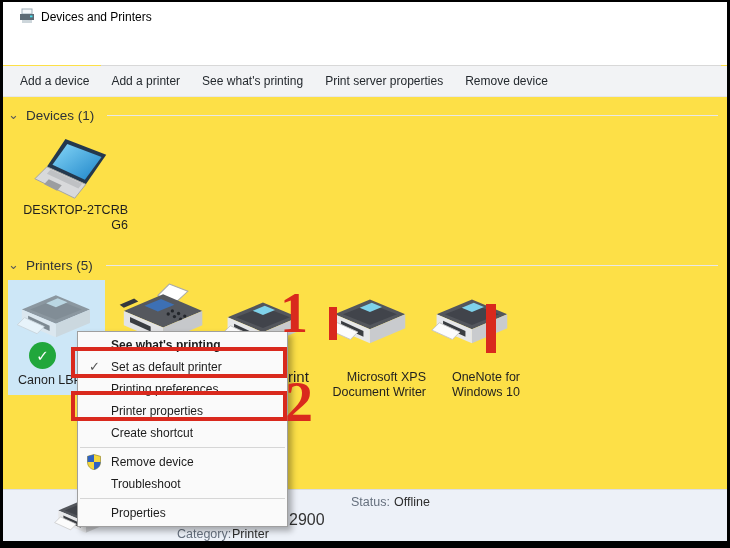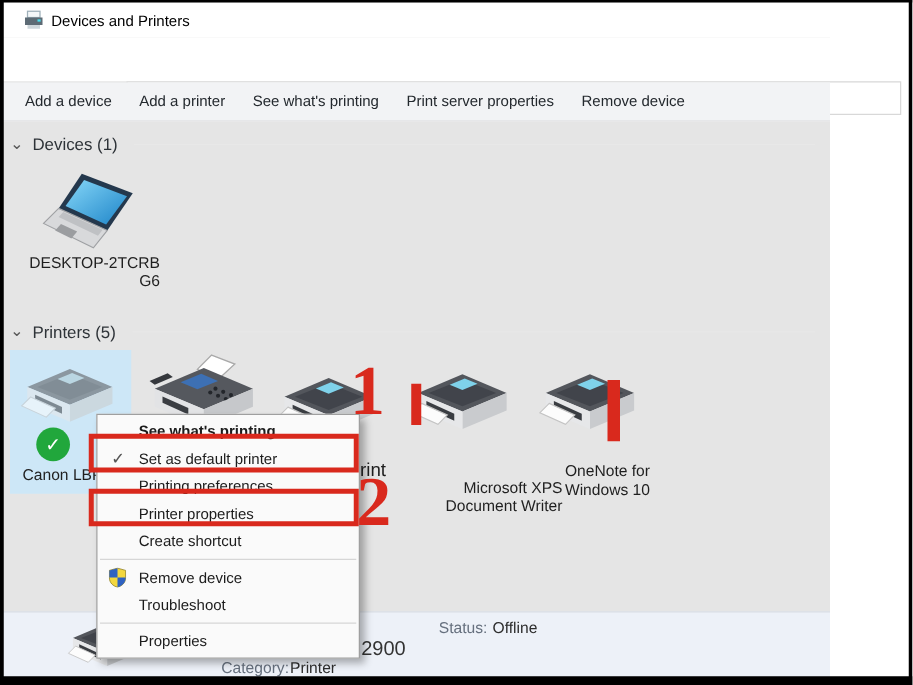--- a/index.html
+++ b/index.html
@@ -4,21 +4,21 @@
 <style>
   :root{
     --red:#d9291d;
     --sel:#cde7f7;
     --ink:#1c1c1c;
     --muted:#66707e;
   }
   *{box-sizing:border-box;margin:0;padding:0;}
   html,body{width:730px;height:548px;overflow:hidden;background:#fff;
     font-family:"Liberation Sans","DejaVu Sans",sans-serif;-webkit-font-smoothing:antialiased;}
-  .stage{position:relative;width:664px;height:548px;background:#e5e5e5;}
+  .stage{position:relative;width:730px;height:548px;background:#fde047;}
 
   
   .titlebar{position:absolute;left:0;top:2px;width:100%;height:28px;background:#fff;}
   .app-icon{position:absolute;left:19px;top:6px;}
   .win-title{position:absolute;left:41px;top:8px;font-size:12px;color:#000;}
 
   .navbar{position:absolute;left:0;top:30px;width:100%;height:35px;background:#fff;}
   .nav-glyph{position:absolute;top:38px;font-size:17px;line-height:18px;color:#3a3a3a;cursor:default;}
   .nav-back{left:12px;}
   .nav-fwd{left:37px;color:#bcbcbc;}
@@ -45,21 +45,21 @@
   
   .abs{position:absolute;}
   .tile-label{font-size:12.5px;color:#1f1f1f;line-height:15px;text-align:right;}
   .canon-tile{position:absolute;left:8px;top:280px;width:97px;height:115px;background:var(--sel);}
   .canon-icon{position:absolute;left:6px;top:8px;filter:grayscale(.65) opacity(.55);}
   .badge{position:absolute;left:21px;top:62px;width:27px;height:27px;border-radius:50%;
     background:#21a73c;color:#fff;font-size:15px;font-weight:bold;display:flex;align-items:center;justify-content:center;}
   .canon-label{position:absolute;left:10px;top:93px;font-size:12.5px;color:#1f1f1f;white-space:nowrap;}
 
   .frag-label{position:absolute;left:288px;top:368px;font-size:15px;color:#1f1f1f;}
-  .xps-label{left:318px;top:383px;width:108px;margin-left:24px;}
+  .xps-label{left:318px;top:370px;width:108px;}
   .onenote-label{left:422px;top:370px;width:98px;}
   .laptop-label{left:12px;top:203px;width:116px;}
 
   
   .ctxmenu{position:absolute;left:77px;top:331px;width:211px;background:#fafafa;
     border:1px solid #9f9f9f;box-shadow:4px 4px 6px rgba(0,0,0,.3);padding:2px 0;z-index:10;}
   .mi{position:relative;height:22px;line-height:22px;padding-left:33px;font-size:12px;color:var(--ink);white-space:nowrap;}
   .mi-bold{font-weight:bold;}
   .mi-check{position:absolute;left:11px;top:0;font-size:13px;color:#555;}
   .mi-shield{position:absolute;left:9px;top:3px;}

